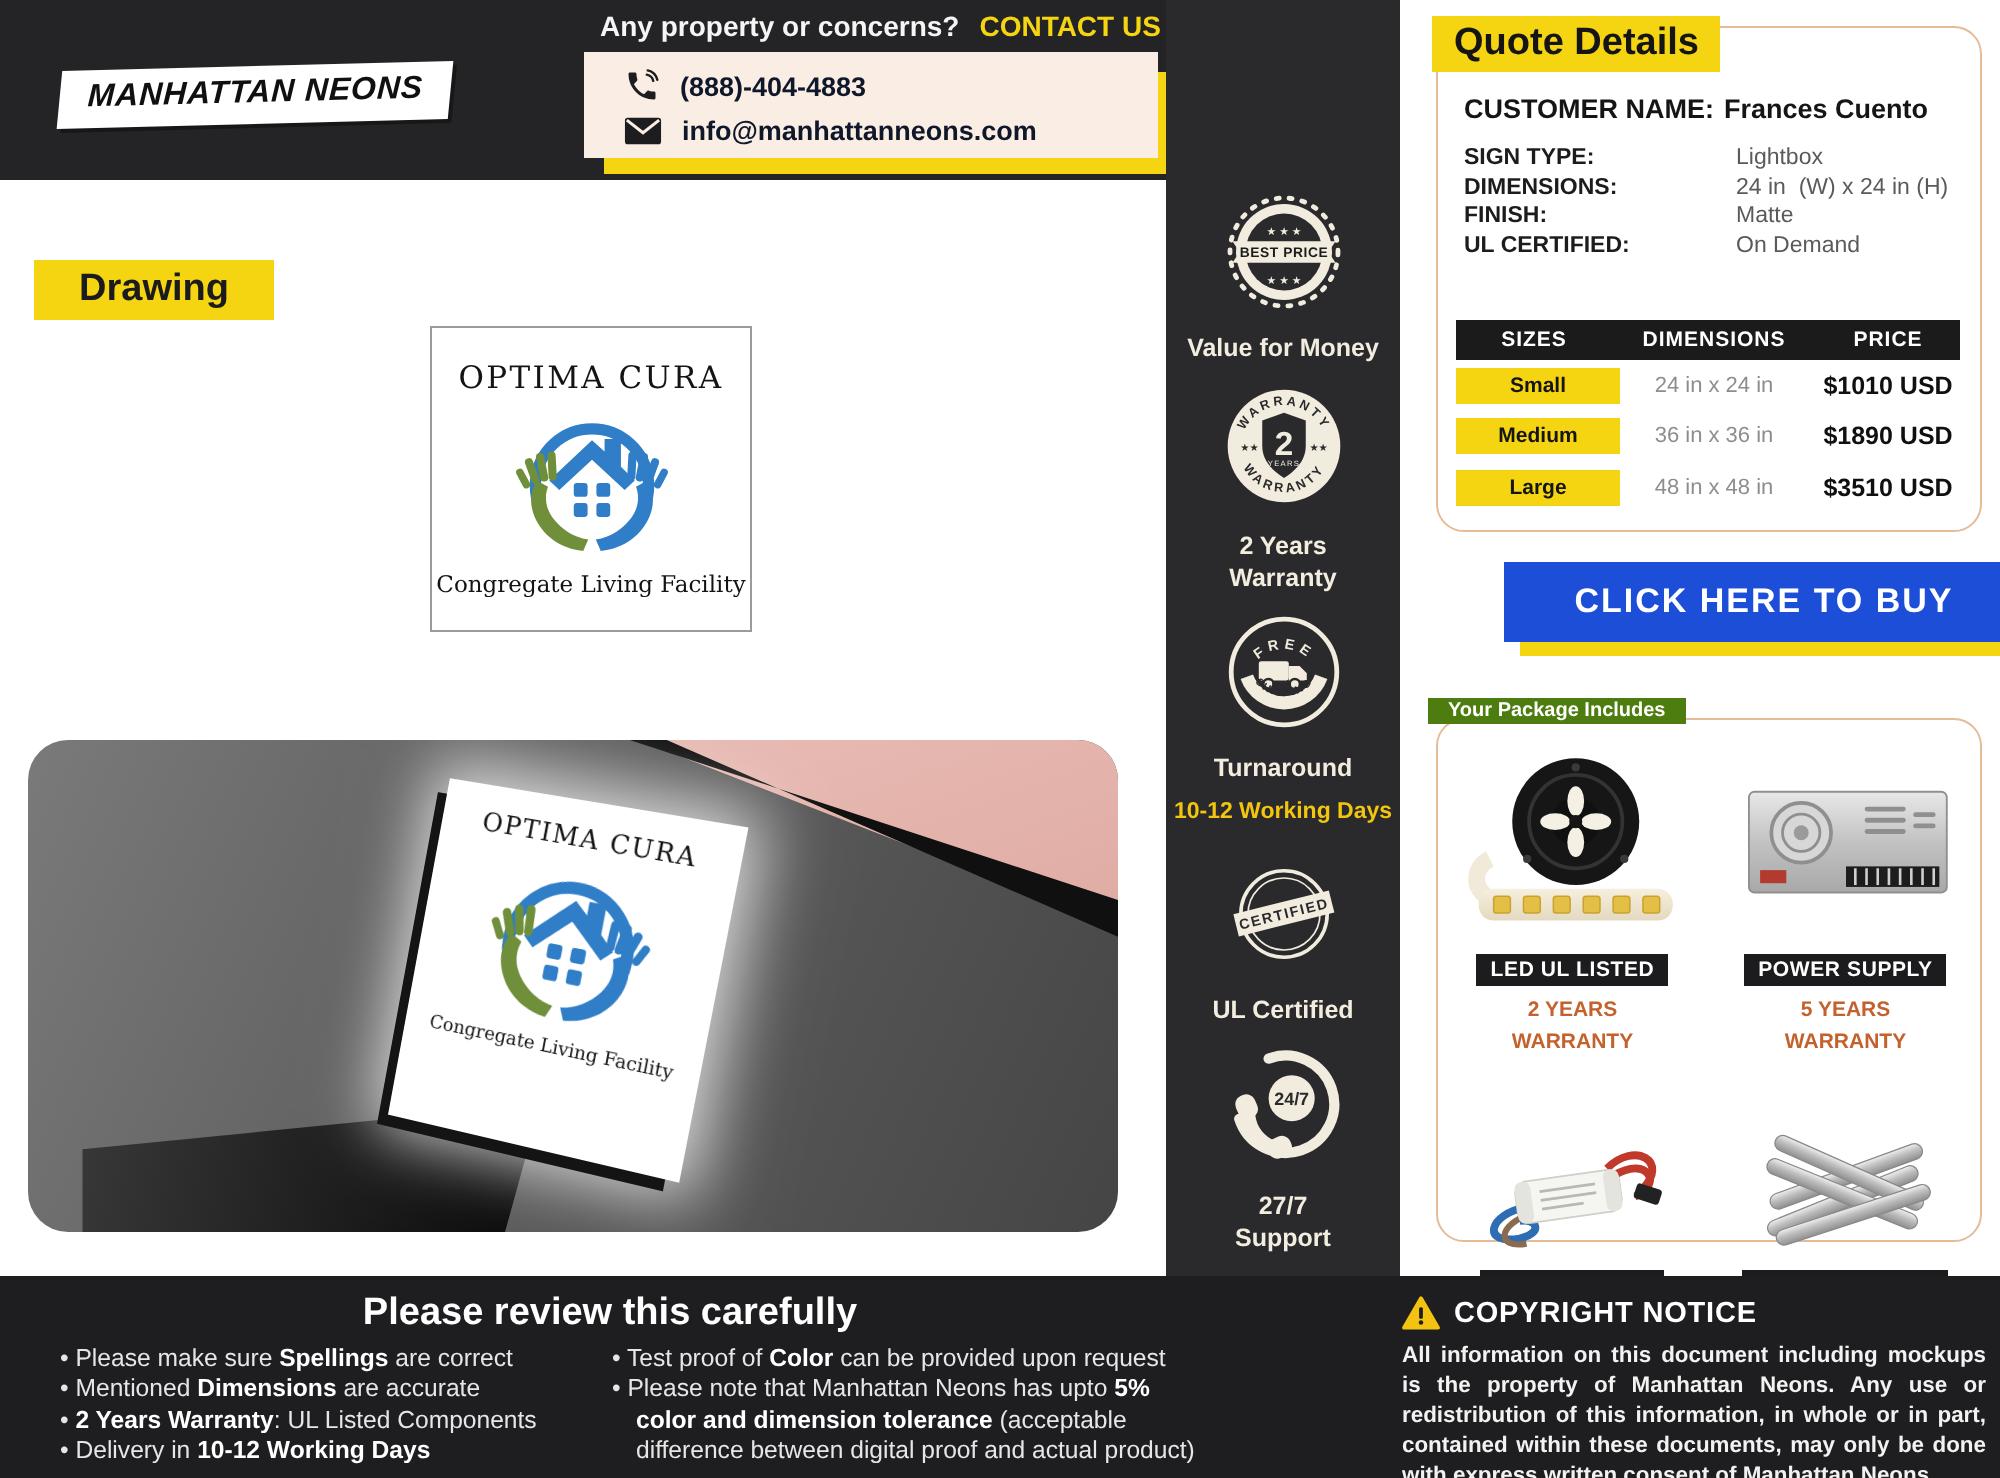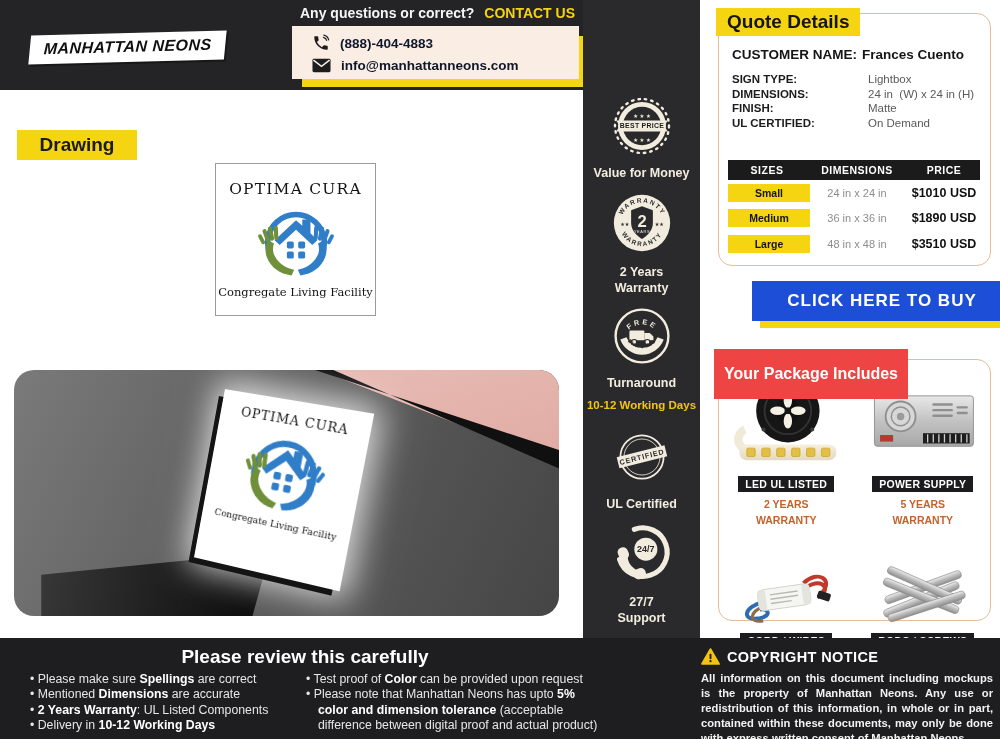--- a/index.html
+++ b/index.html
@@ -78,22 +78,22 @@
   .t-head { display:grid; grid-template-columns:78px 102px 72px; background:#1b1b1b; height:20px;
             align-items:center; text-align:center; color:#fff; font-size:10.5px; font-weight:800; letter-spacing:.5px; }
   .t-row { display:grid; grid-template-columns:78px 102px 72px; height:25.5px; align-items:center; text-align:center; }
   .pill { display:inline-block; width:82px; margin:3px auto; background:#F5D411; color:#151515;
           font-size:10.5px; font-weight:800; padding:3px 0; }
   .dims { font-size:11px; color:#8d8d8d; }
   .price { font-size:12.5px; font-weight:800; color:#101010; }
   .buy-button { position:absolute; left:718px; top:281px; width:260px; height:40px; background:#1d4ed8;
                 color:#ffffff; font-size:17px; font-weight:800; letter-spacing:1px; display:flex;
                 align-items:center; justify-content:center; box-shadow:8px 7px 0 #F5D411; cursor:pointer; border:none;margin-left:34px; }
-  .package-label { position:absolute; left:714px; top:349px; background:#ef4444; color:#fff;
-                   font-size:16px; font-weight:800; padding:16px 10px; z-index:3; }
+  .package-label { position:absolute; left:714px; top:349px; background:#4d7c0f; color:#fff;
+                   font-size:10px; font-weight:800; padding:1px 10px; z-index:3; }
   .package-panel { left:718px; top:359px; width:273px; height:262px; }
   .package-grid { position:absolute; left:718px; top:374px; width:273px; display:grid;
                   grid-template-columns:1fr 1fr; row-gap:28px; }
   .pkg-cell { text-align:center; }
   .pkg-label { display:inline-block; background:#1c1c1e; color:#fff; font-size:10.5px; font-weight:800;
                padding:2px 7px; letter-spacing:.3px; }
   .pkg-warranty { color:#C4622D; font-size:10.5px; font-weight:800; margin:5px auto 0; width:92px; line-height:1.5; }
 
   
   .review-title { position:absolute; left:0; top:8px; width:610px; text-align:center; color:#ffffff;
@@ -113,21 +113,21 @@
 </head>
 <body>
 
 <div class="page">
 
   <header class="top-header">
     <div class="brand-box">
       <span>MANHATTAN NEONS</span>
     </div>
     <div class="questions-line">
-      <span>Any questions or correct?</span><a class="contact-us">CONTACT US</a>
+      <span>Any property or concerns?</span><a class="contact-us">CONTACT US</a>
     </div>
     <div class="contact-card">
       <div class="contact-row">
         <svg width="18" height="18" viewBox="0 0 24 24">
           <path fill="#1d1d1f" d="M6.6 10.8c1.5 2.9 3.8 5.2 6.7 6.7l2.2-2.2c.3-.3.7-.4 1-.2 1.1.4 2.3.6 3.5.6.6 0 1 .4 1 1V20c0 .6-.4 1-1 1C10.6 21 3 13.4 3 4c0-.6.4-1 1-1h3.3c.6 0 1 .4 1 1 0 1.2.2 2.4.6 3.5.1.3 0 .7-.2 1l-2.1 2.3z"></path>
           <path fill="none" stroke="#1d1d1f" stroke-width="1.6" stroke-linecap="round" d="M15.2 4.4a5.4 5.4 0 0 1 4.3 4.2M15.8 1.6a8.4 8.4 0 0 1 6.4 6.3"></path>
         </svg>
         <span>(888)-404-4883</span>
       </div>
       <div class="contact-row">

